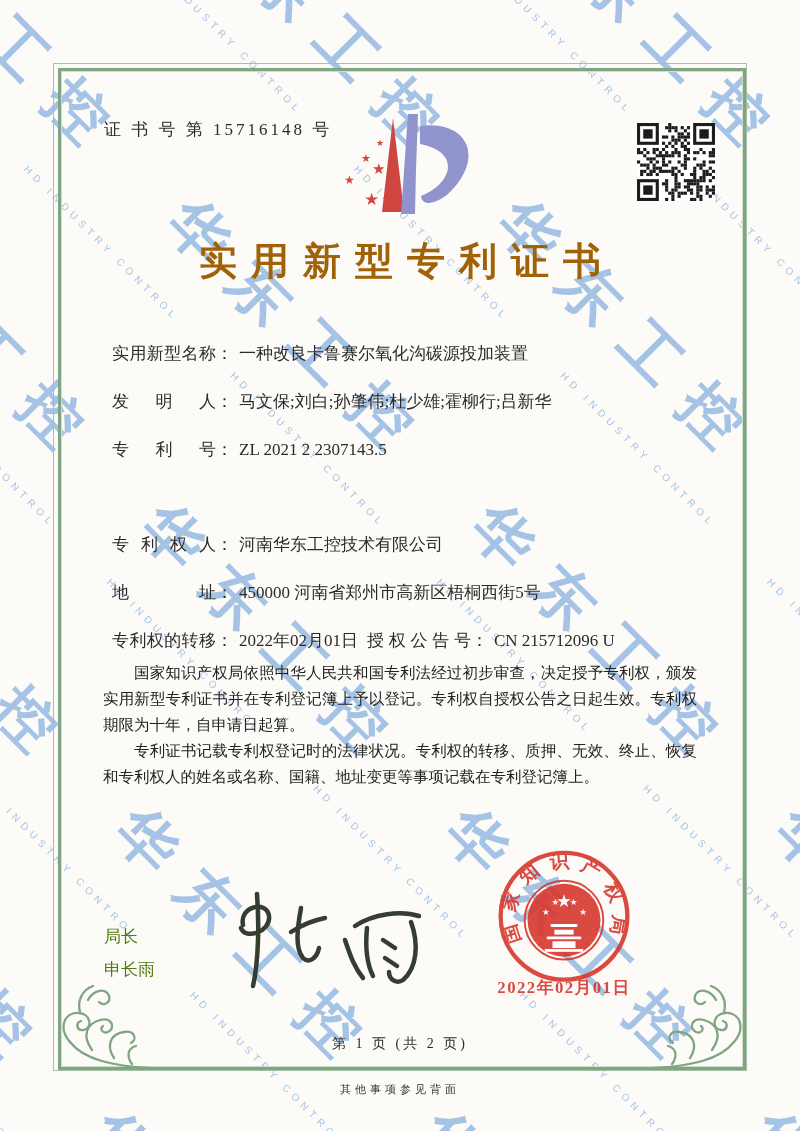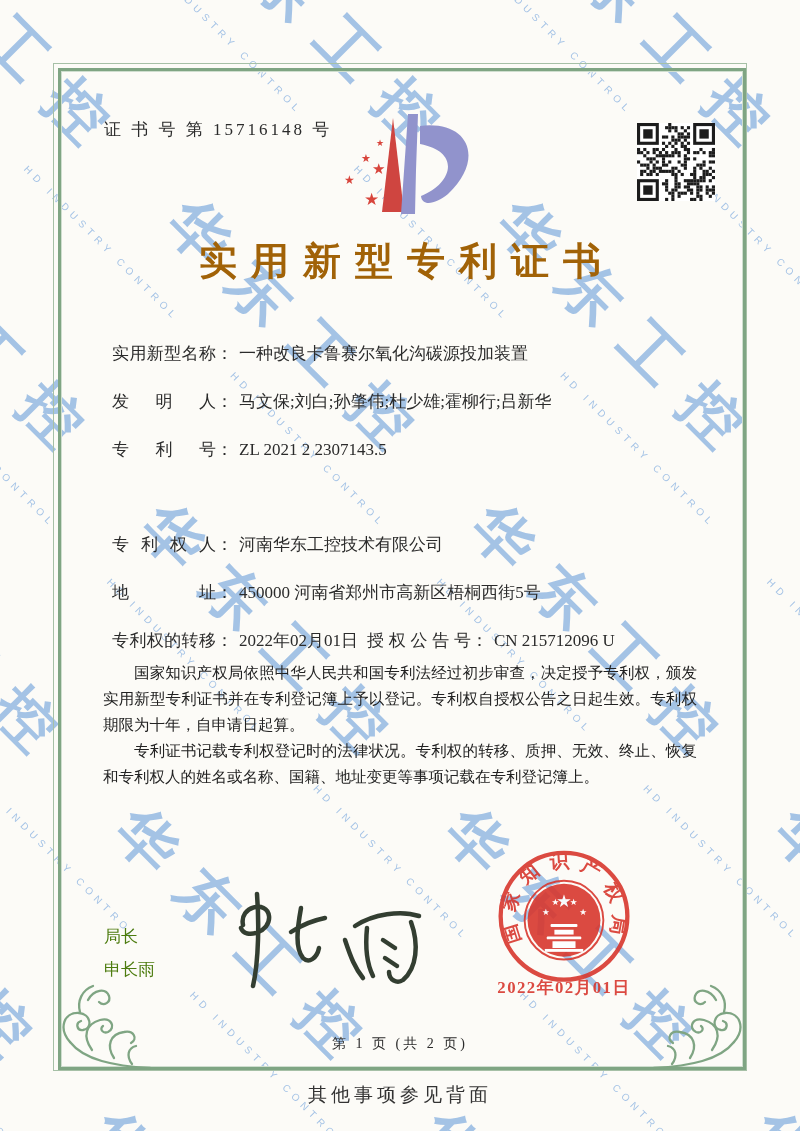--- a/index.html
+++ b/index.html
@@ -35,21 +35,21 @@
   .field{position:absolute;left:104px;font-size:17px;white-space:nowrap;margin-left:8px;}
   .flabel{display:inline-block;width:104px;text-align:justify;text-align-last:justify;vertical-align:bottom;}
   .fvalue{margin-left:6px;}
   .fgroup2{position:absolute;left:255px;top:0;white-space:nowrap;}
   .paras{position:absolute;left:103px;top:660px;width:594px;font-size:15.5px;line-height:26px;text-align:justify;color:#222;}
   .paras p{margin:0;text-indent:2em;}
   .signer{position:absolute;left:104px;top:920px;font-family:"Liberation Sans","DejaVu Sans",sans-serif;font-size:17px;line-height:33px;color:#4d7c0f;}
   .signature{position:absolute;left:205px;top:880px;}
   .seal{position:absolute;left:468px;top:828px;}
   .page-foot{position:absolute;left:0;top:1035px;width:100%;text-align:center;font-size:14px;letter-spacing:3px;}
-  .back-note{position:absolute;left:0;top:1082px;width:100%;text-align:center;font-size:19px;letter-spacing:4px;color:#333;}
+  .back-note{position:absolute;left:0;top:1082px;width:100%;text-align:center;font-size:11px;letter-spacing:4px;color:#333;}
 </style>
 </head>
 <body>
 
 <div class="page">
 
   <div class="wm wm1">
     <div class="big">华东工控　华东工控　华东工控　华东工控　华东工控　华东工控</div>
     <div class="small">HD INDUSTRY CONTROL          HD INDUSTRY CONTROL          HD INDUSTRY CONTROL          HD INDUSTRY CONTROL          HD INDUSTRY CONTROL          HD INDUSTRY CONTROL          HD INDUSTRY CONTROL</div>
   </div>

